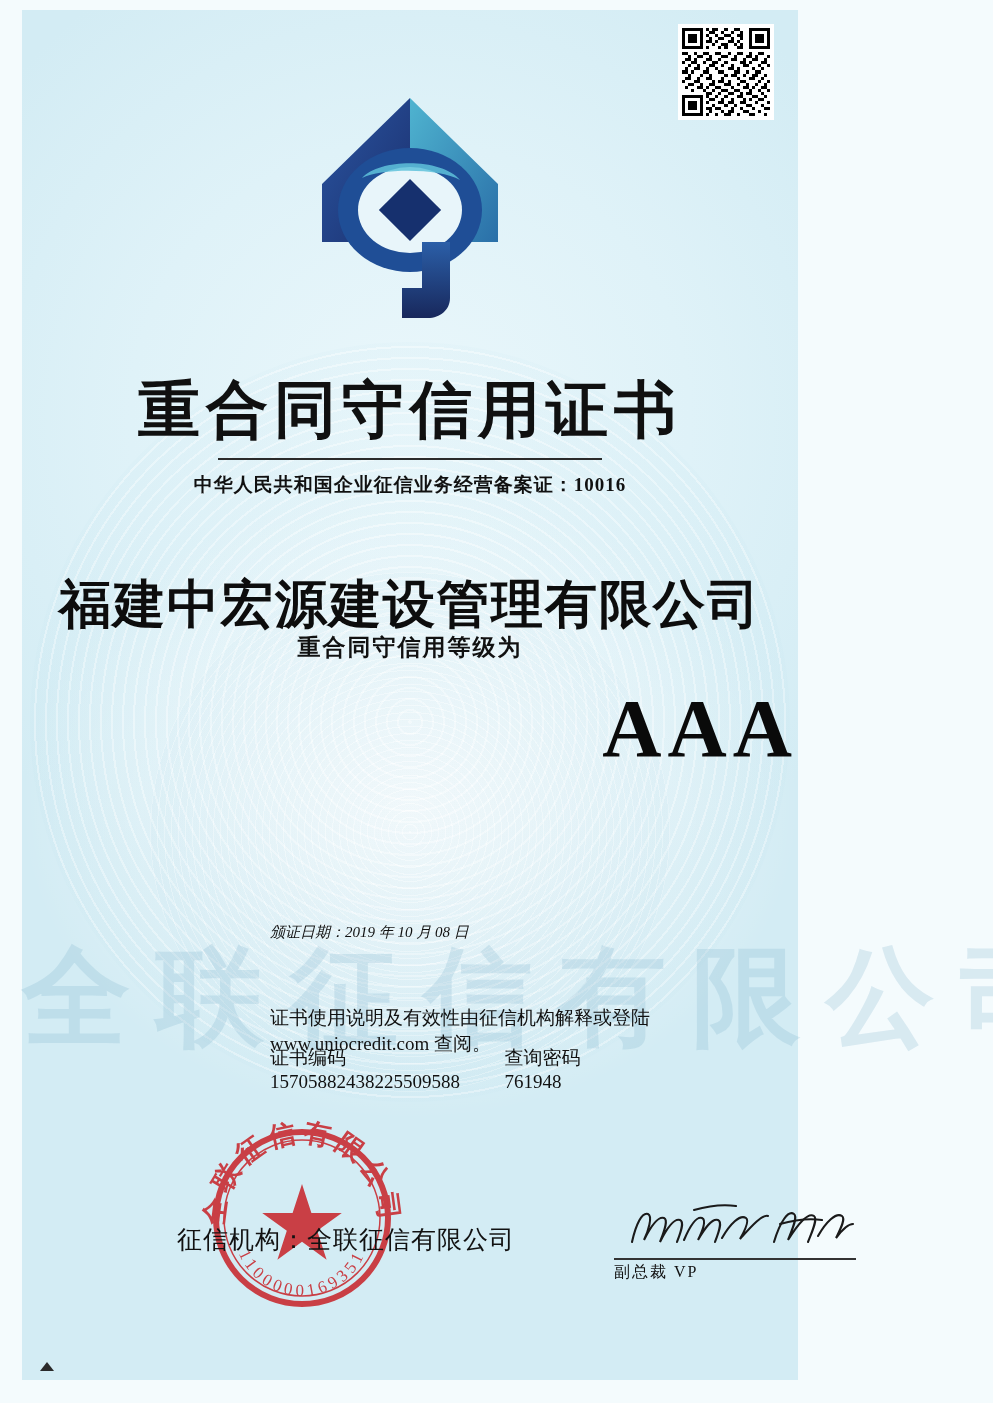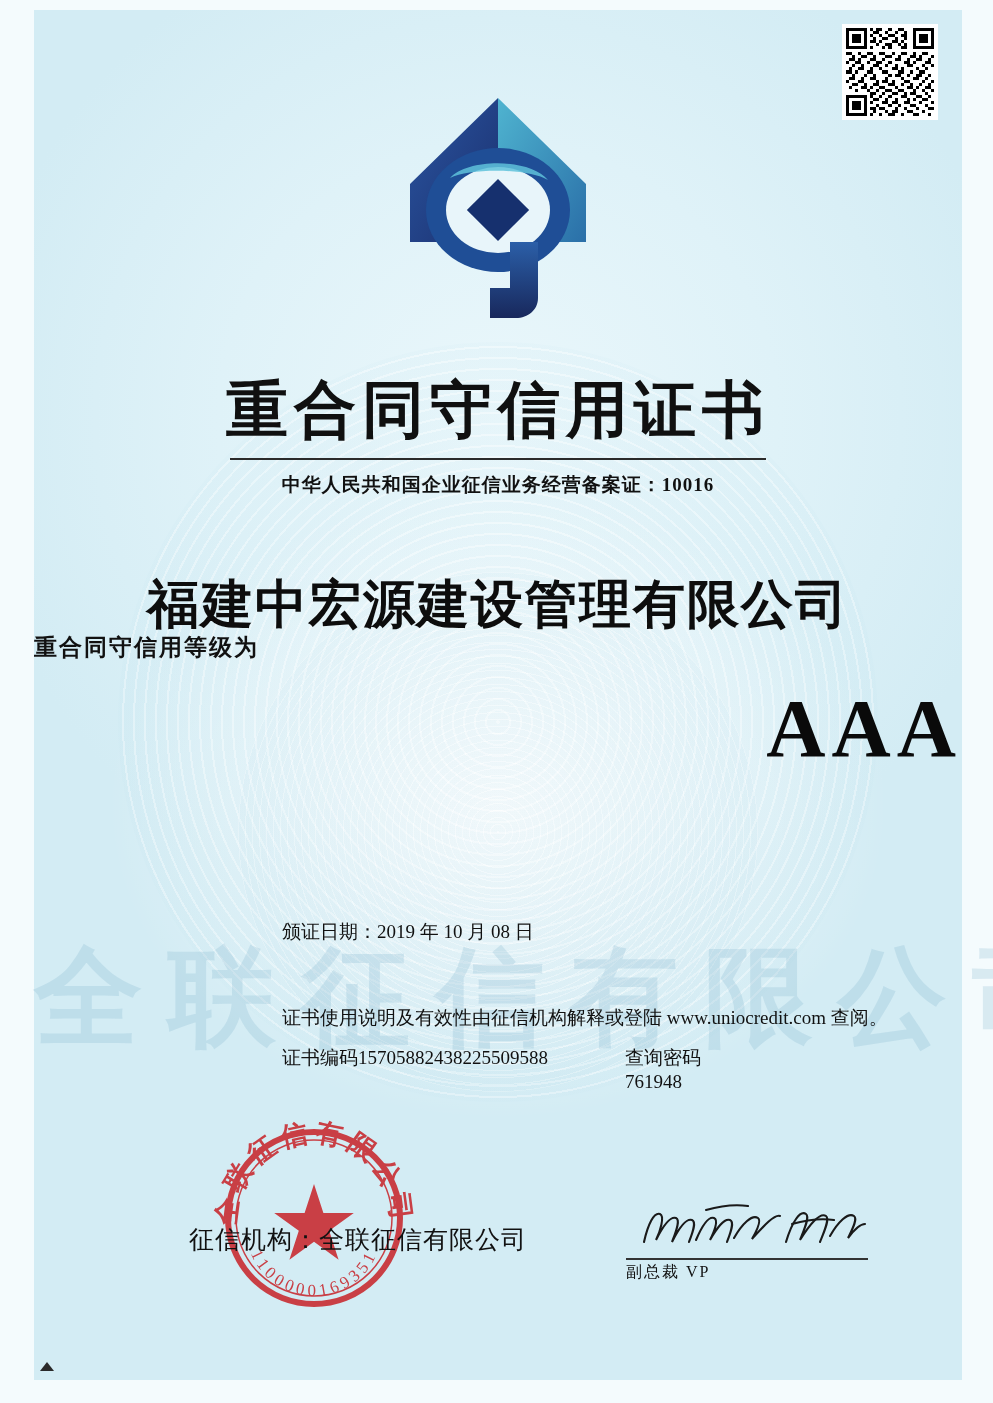--- a/index.html
+++ b/index.html
@@ -22,23 +22,23 @@
   .scan-sheet {
     position: absolute;
     left: 0; top: 0;
     width: 993px; height: 1403px;
     background: #f4fbfd;
   }
 
   
   .cert-paper {
     position: absolute;
-    left: 34px;
+    left: 22px;
     top: 10px;
-    width: 928px;
+    width: 776px;
     height: 1370px;
     background:
       radial-gradient(ellipse 520px 420px at 50% 58%, rgba(255,255,255,0.85) 0%, rgba(255,255,255,0.25) 55%, rgba(255,255,255,0) 75%),
       radial-gradient(ellipse 700px 700px at 50% 30%, #eaf7fb 0%, #dff2f8 40%, #d3ecf4 75%),
       linear-gradient(180deg, #d8eff6 0%, #ddf1f7 30%, #d9eef5 65%, #cfe9f2 100%);
   }
   
   .guilloche {
     position: absolute;
     left: 50%;
@@ -166,20 +166,21 @@
     font-size: 52px;
     font-weight: bold;
     letter-spacing: 2px;
     color: #0d0d0d;
   }
 
   .grade-label {
     position: absolute;
     left: 0; right: 0;
     top: 622px;
+    text-align: center;
     font-size: 23px;
     font-weight: bold;
     letter-spacing: 2px;
     color: #111;
   }
 
   .grade-value {
     position: absolute;
     left: 0; right: 0;
     top: 672px;
@@ -201,23 +202,24 @@
     line-height: 36px;
     color: #111;
     text-align: justify;
     text-indent: 42px;
   }
 
   .issue-lines {
     position: absolute;
     left: 248px;
     top: 906px;
-    font-size: 19px;
+    font-size: 15px;
     line-height: 32px;
     color: #111;
+    font-style: italic;
   }
 
   .note-line {
     position: absolute;
     left: 248px;
     top: 995px;
     font-size: 19px;
     color: #111;
   }
 

